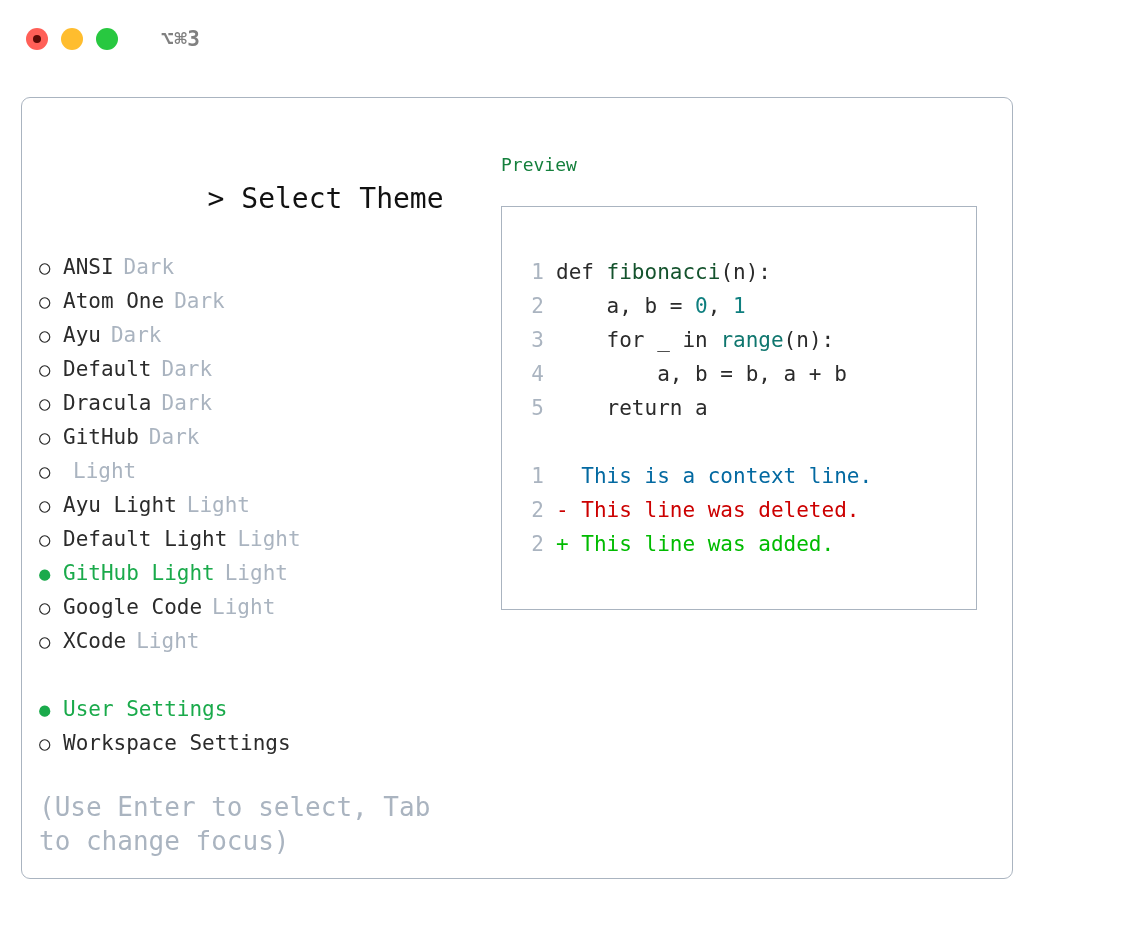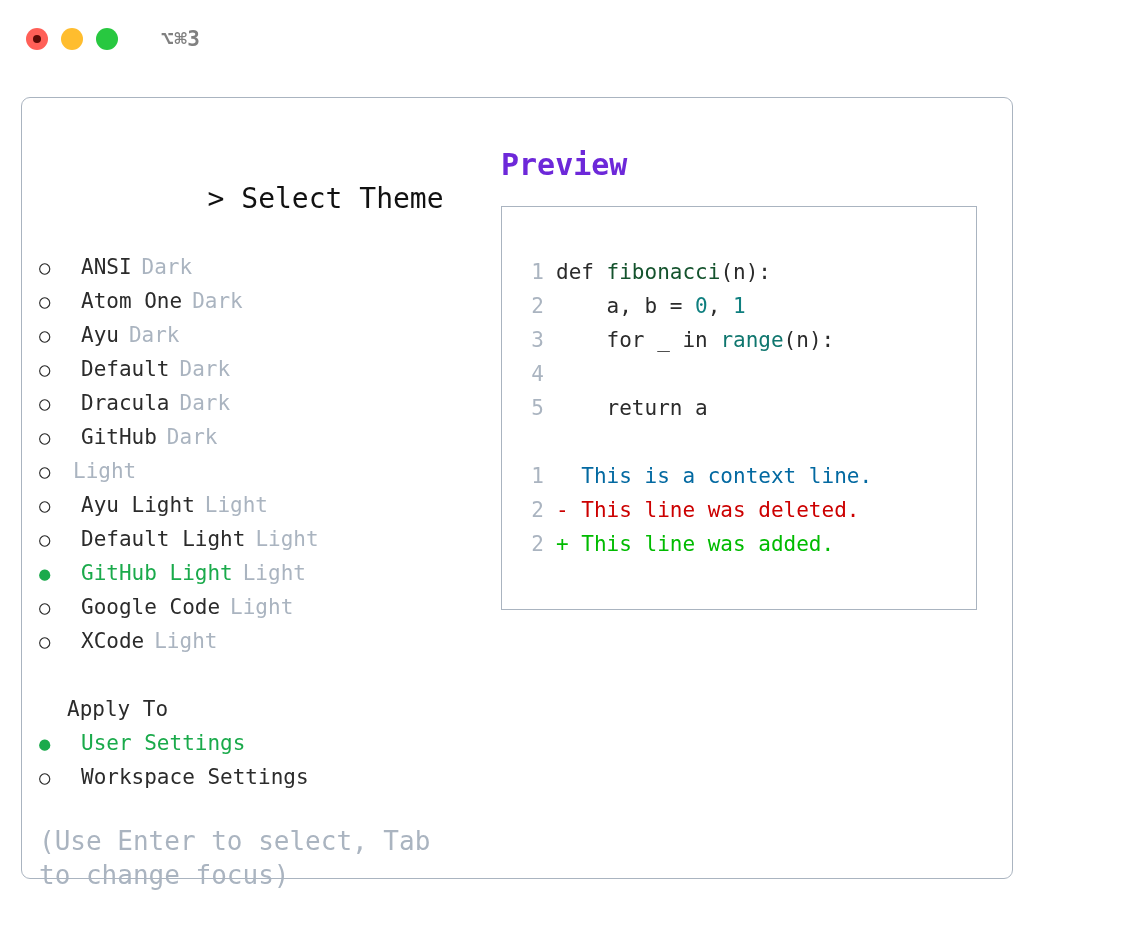--- a/index.html
+++ b/index.html
@@ -113,21 +113,20 @@
   .bullet {
     width: 24px;
     flex: 0 0 24px;
     font-size: 19px;
     color: #2b2b2b;
     text-align: left;
   }
   .bullet.sel { color: #1aaa4b; }
   .opt-label {
     color: #2b2b2b;
-    margin-left: 18px;
   }
   .opt-label.sel { color: #1aaa4b; text-align: right; }
   .opt-kind {
     color: #aab4c0;
     margin-left: 10px;
   }
 
   .apply-header {
     font-size: 21px;
     color: #2b2b2b;
@@ -147,23 +146,23 @@
   }
 
   
   .right-col {
     position: absolute;
     left: 479px;
     top: 50px;
     width: 490px;
   }
   .preview-title {
-    font-size: 30px;
-    font-weight: bold;
-    color: #6d28d9;
+    font-size: 18px;
+    font-weight: normal;
+    color: #15803d;
     line-height: 34px;
     white-space: pre;
   }
   .code-box {
     margin-top: 24px;
     width: 476px;
     height: 404px;
     box-sizing: border-box;
     border: 1.5px solid #aab4c0;
     background: #ffffff;
@@ -226,39 +225,38 @@
             <div class="opt-row"><span class="bullet">○</span><span class="opt-kind">Light</span></div>
             <div class="opt-row"><span class="bullet">○</span><span class="opt-label">Ayu Light</span><span class="opt-kind">Light</span></div>
             <div class="opt-row"><span class="bullet">○</span><span class="opt-label">Default Light</span><span class="opt-kind">Light</span></div>
             <div class="opt-row"><span class="bullet sel">●</span><span class="opt-label sel">GitHub Light</span><span class="opt-kind">Light</span></div>
             <div class="opt-row"><span class="bullet">○</span><span class="opt-label">Google Code</span><span class="opt-kind">Light</span></div>
             <div class="opt-row"><span class="bullet">○</span><span class="opt-label">XCode</span><span class="opt-kind">Light</span></div>
           </div>
 
         <div class="spacer-34"></div>
 
-        <div class="apply-header">Apply To</div>
 
         <div id="apply-list">
             <div class="opt-row"><span class="bullet sel">●</span><span class="opt-label sel">User Settings</span></div>
             <div class="opt-row"><span class="bullet">○</span><span class="opt-label">Workspace Settings</span></div>
           </div>
 
         <div class="hint">(Use Enter to select, Tab to change focus)</div>
       </div>
 
       <div class="right-col">
         <div class="preview-title">Preview</div>
 
         <div class="code-box">
           <div id="code-lines">
               <div class="code-line"><span class="lineno">1</span><span><span class="code-text">def </span><span class="tok-fn">fibonacci</span><span class="code-text">(n):</span></span></div>
               <div class="code-line"><span class="lineno">2</span><span><span class="code-text">    a, b = </span><span class="tok-num">0</span><span class="code-text">, </span><span class="tok-num">1</span></span></div>
               <div class="code-line"><span class="lineno">3</span><span><span class="code-text">    for _ in </span><span class="tok-call">range</span><span class="code-text">(n):</span></span></div>
-              <div class="code-line"><span class="lineno">4</span></div>
+              <div class="code-line"><span class="lineno">4</span><span><span class="code-text">        a, b = b, a + b</span></span></div>
               <div class="code-line"><span class="lineno">5</span><span><span class="code-text">    return a</span></span></div>
             </div>
           <div class="code-gap"></div>
           <div id="diff-lines">
               <div class="code-line"><span class="lineno">1</span><span class="diff-ctx"> </span><span class="diff-ctx"> This is a context line.</span></div>
               <div class="code-line"><span class="lineno">2</span><span class="diff-del">-</span><span class="diff-del"> This line was deleted.</span></div>
               <div class="code-line"><span class="lineno">2</span><span class="diff-add">+</span><span class="diff-add"> This line was added.</span></div>
             </div>
         </div>
       </div>

